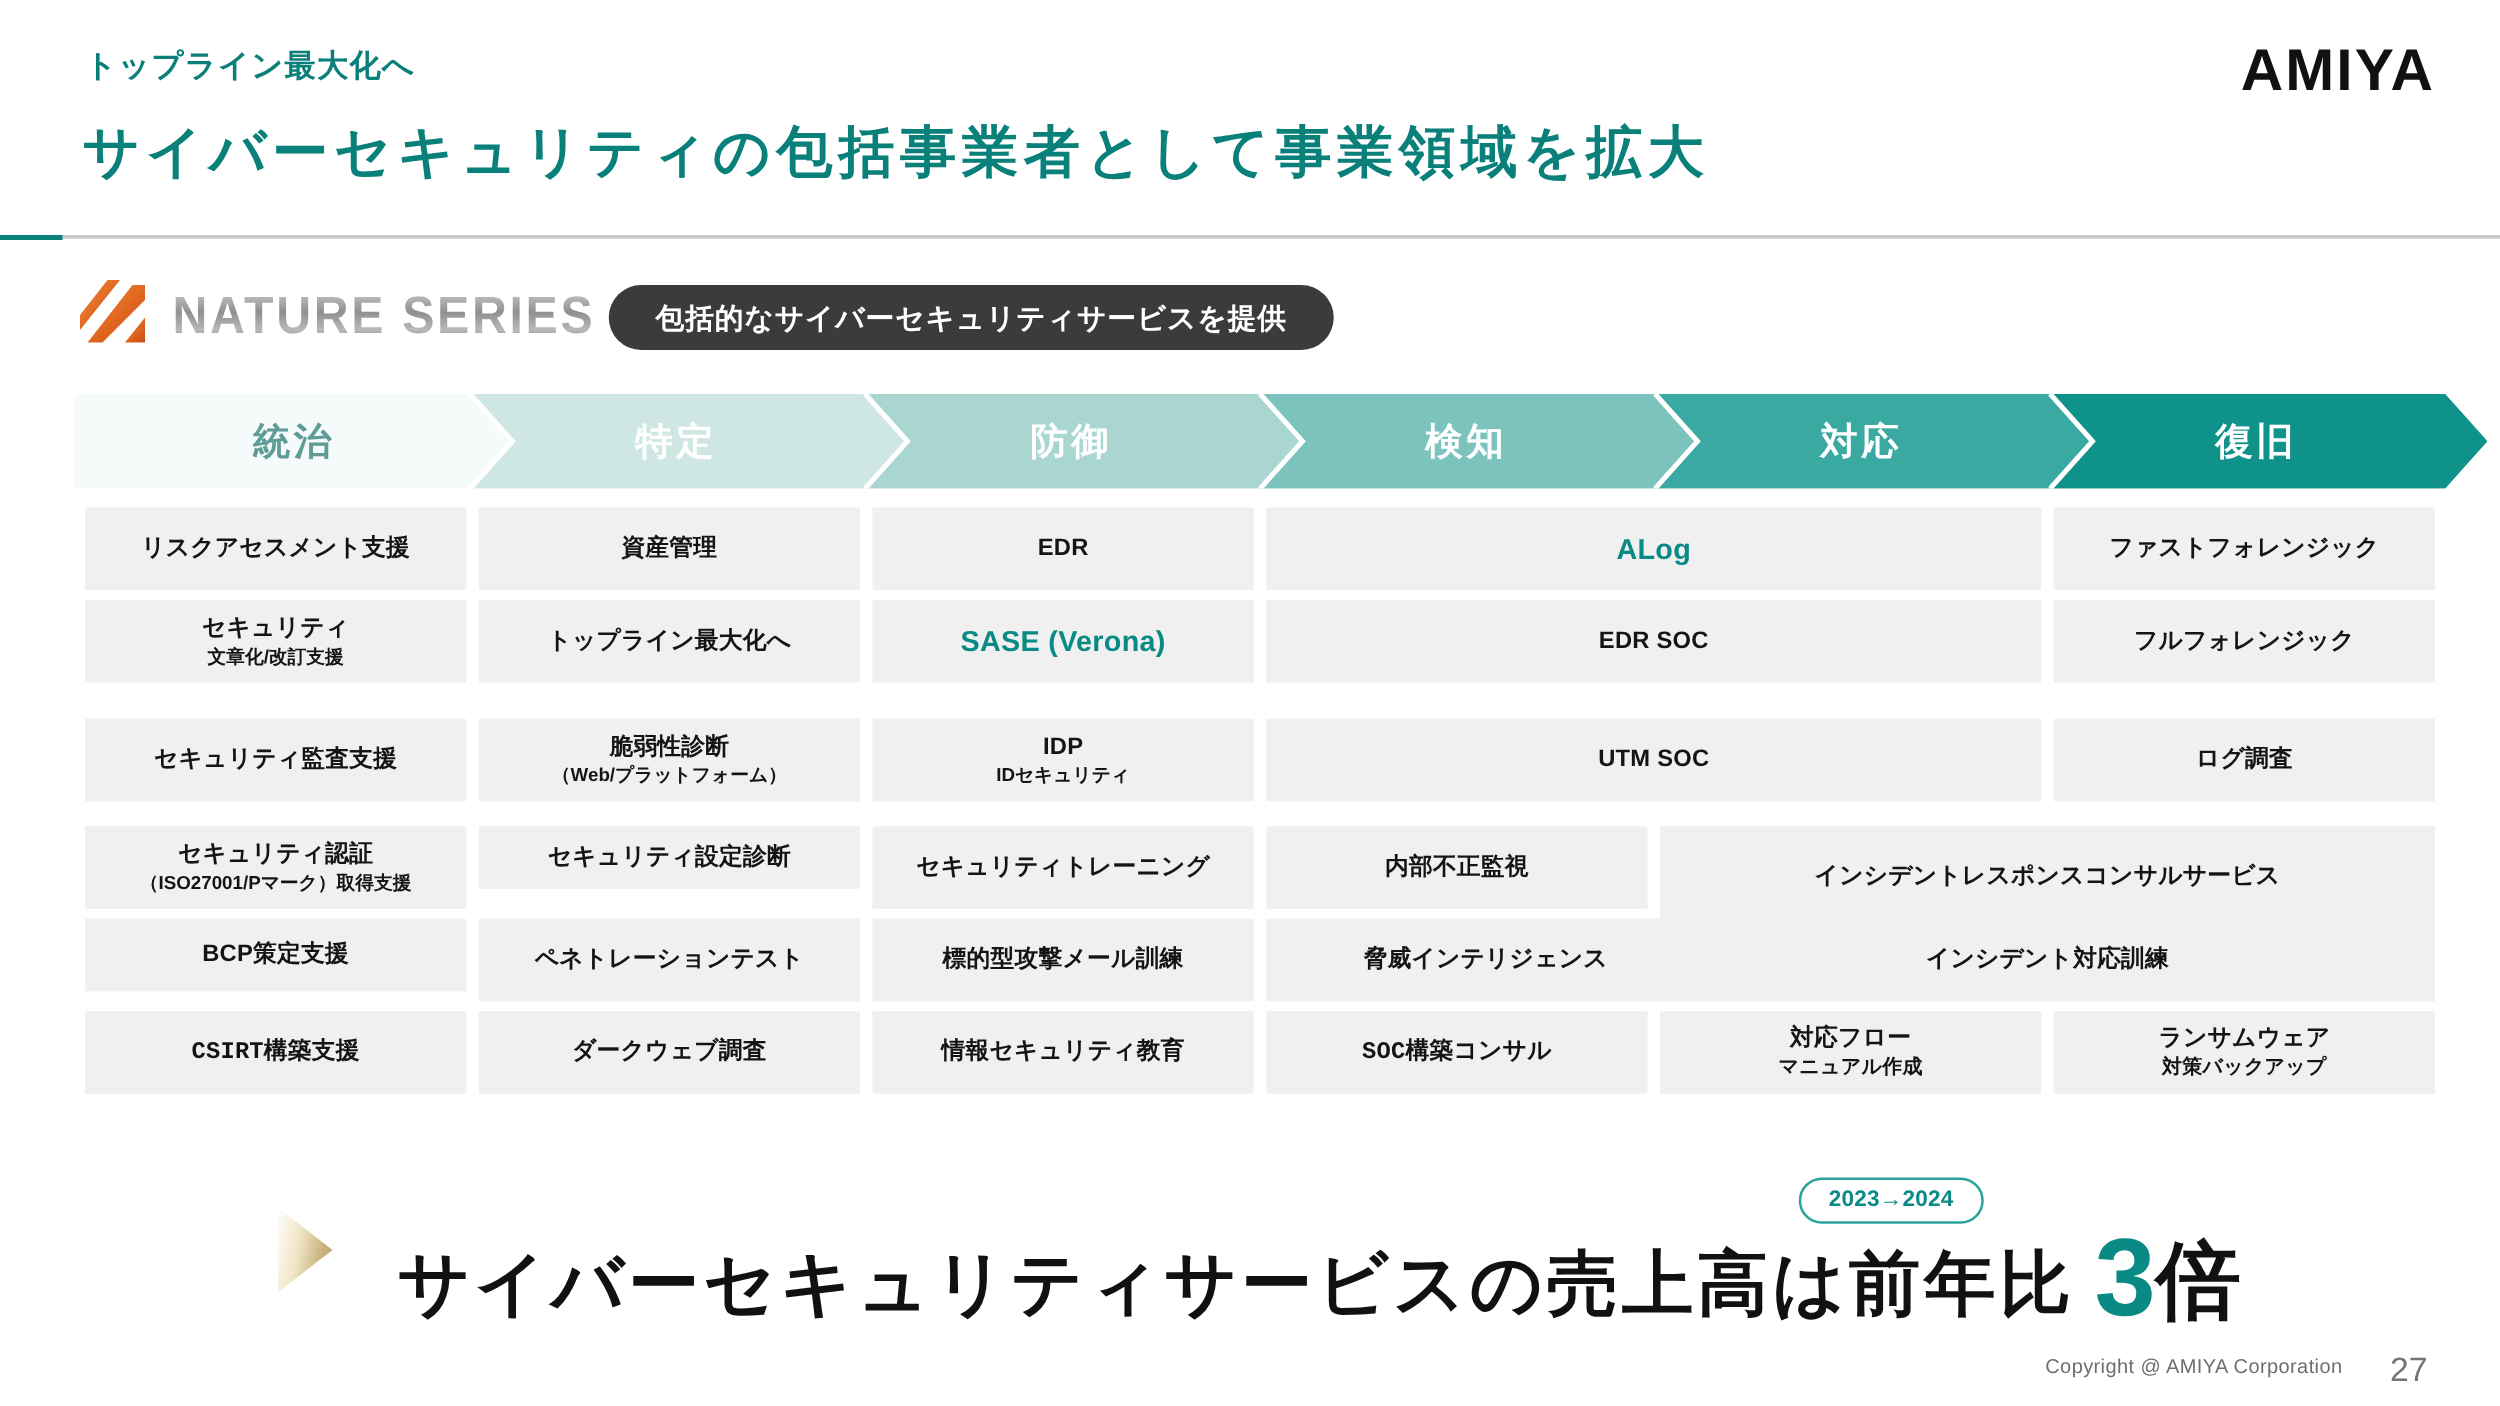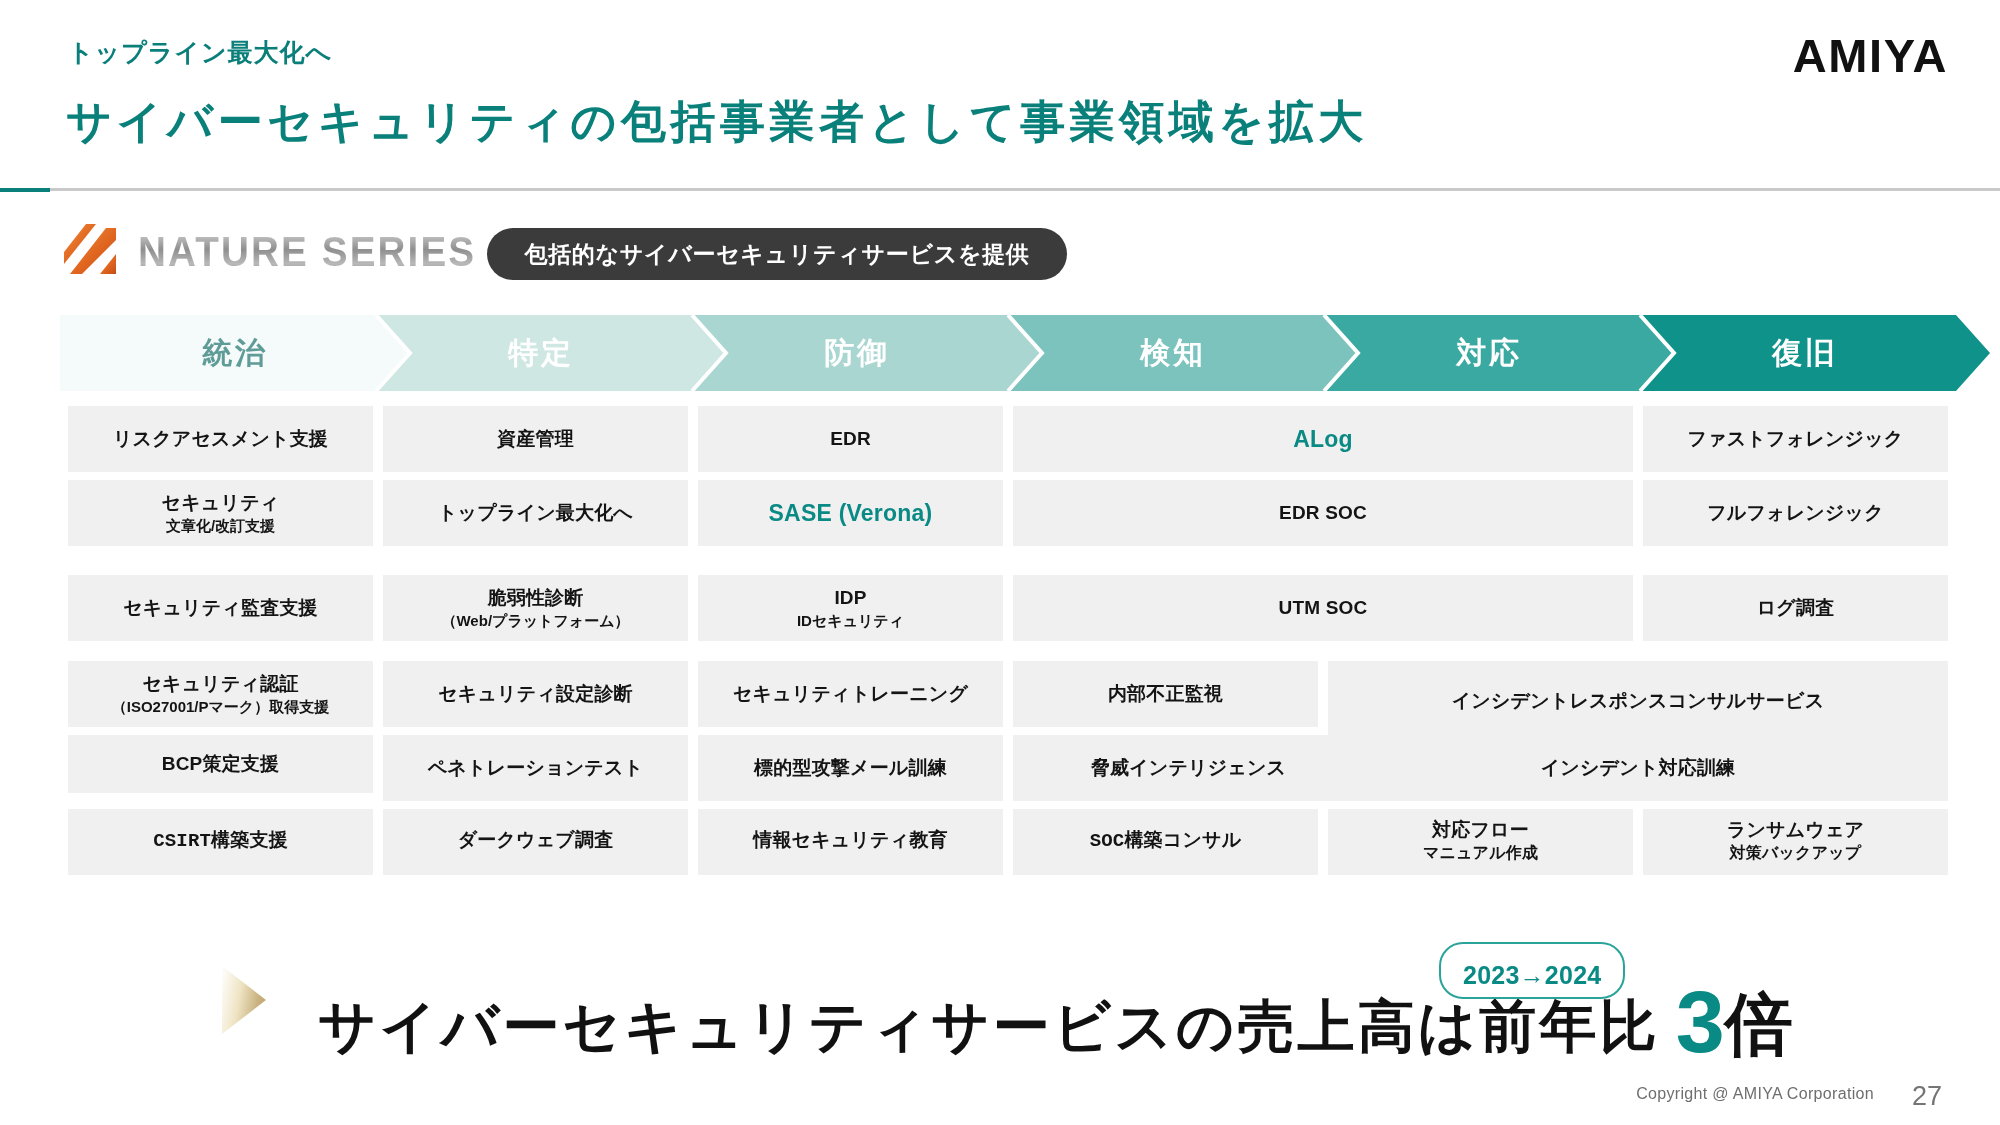--- a/index.html
+++ b/index.html
@@ -223,25 +223,25 @@
     font-size: 68px;
     font-weight: 700;
     letter-spacing: 0;
     position: relative;
     top: 2px;
   }
   #year-badge {
     position: absolute;
     left: 1439px;
     top: -23px;
-    padding: 17px 22px 7px 22px;
+    padding: 5px 22px 7px 22px;
     border: 2px solid #2aa39b;
     border-radius: 24px;
     color: #0a8a84;
-    font-size: 25px;
+    font-size: 18px;
     font-weight: 700;
     letter-spacing: 0.01em;
     background: #ffffff;
     white-space: nowrap;
   }
 
   
   #footer-copyright {
     position: absolute;
     right: 126px;
@@ -377,21 +377,21 @@
       </div>
       <div class="cell" style="left: 1575px; width: 305px; height: 66px;">
         <div>ログ調査</div>
       </div>
     </div>
     <div class="grid-row" style="height: 66px;">
       <div class="cell" style="left: 0px; width: 305px; height: 66px;">
         <div>セキュリティ認証</div>
         <div class="sub">（ISO27001/Pマーク）取得支援</div>
       </div>
-      <div class="cell" style="left: 315px; width: 305px; height: 66px;">
+      <div class="cell" style="left: 315px; width: 305px; height: 50px;">
         <div>セキュリティ設定診断</div>
       </div>
       <div class="cell" style="left: 630px; width: 305px; height: 66px;">
         <div>セキュリティトレーニング</div>
       </div>
       <div class="cell" style="left: 945px; width: 305px; height: 66px;">
         <div>内部不正監視</div>
       </div>
       <div class="cell" style="left: 1260px; width: 620px; height: 80px;">
         <div>インシデントレスポンスコンサルサービス</div>

